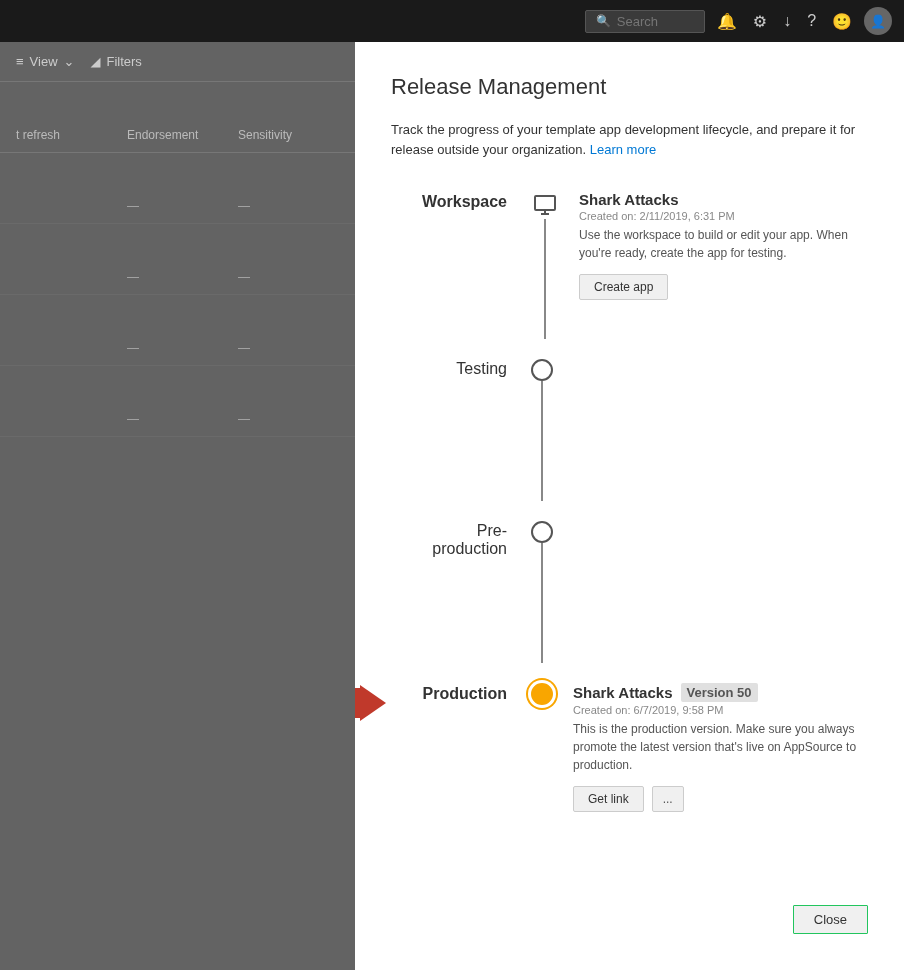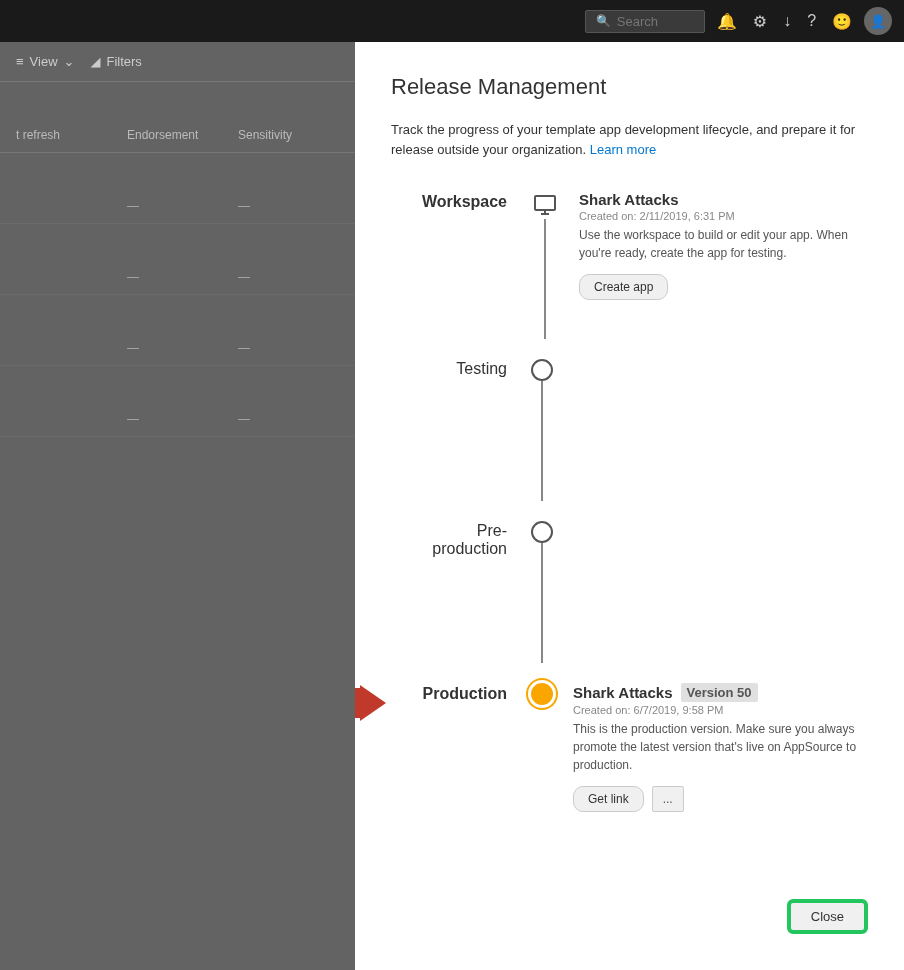--- a/index.html
+++ b/index.html
@@ -122,36 +122,36 @@
     .stage-promoted {
       font-size: 11px; color: #888; margin-bottom: 6px;
       text-decoration: line-through;
     }
     .stage-description {
       font-size: 12px; color: #555; line-height: 1.5; margin-bottom: 12px;
     }
 
     .btn {
       background: #f0f0f0; border: 1px solid #ccc; color: #333;
-      font-size: 12px; padding: 5px 14px; cursor: pointer; border-radius: 10px;
+      font-size: 12px; padding: 5px 14px; cursor: pointer; border-radius: 2px;
     }
     .btn-more {
       background: #f0f0f0; border: 1px solid #ccc; color: #555;
       font-size: 12px; padding: 5px 10px; cursor: pointer; border-radius: 2px;
     }
 
     .btn-row { display: flex; gap: 8px; align-items: center; }
 
     
     .close-btn-container {
       position: absolute; bottom: 0; right: 0; padding: 16px;
     }
     .close-btn {
-      background: #f0f0f0; border: 4px solid #22c55e; color: #333;
-      font-size: 13px; padding: 6px 20px; cursor: pointer; border-radius: 6px;
+      background: #f0f0f0; border: 1px solid #22c55e; color: #333;
+      font-size: 13px; padding: 6px 20px; cursor: pointer; border-radius: 1px;
     }
   </style>
 </head>
 <body>
 
 <div class="topbar">
   <div class="search-box">
     <span class="search-icon-char">🔍</span>
     <input type="text" placeholder="Search" style="">
   </div>

